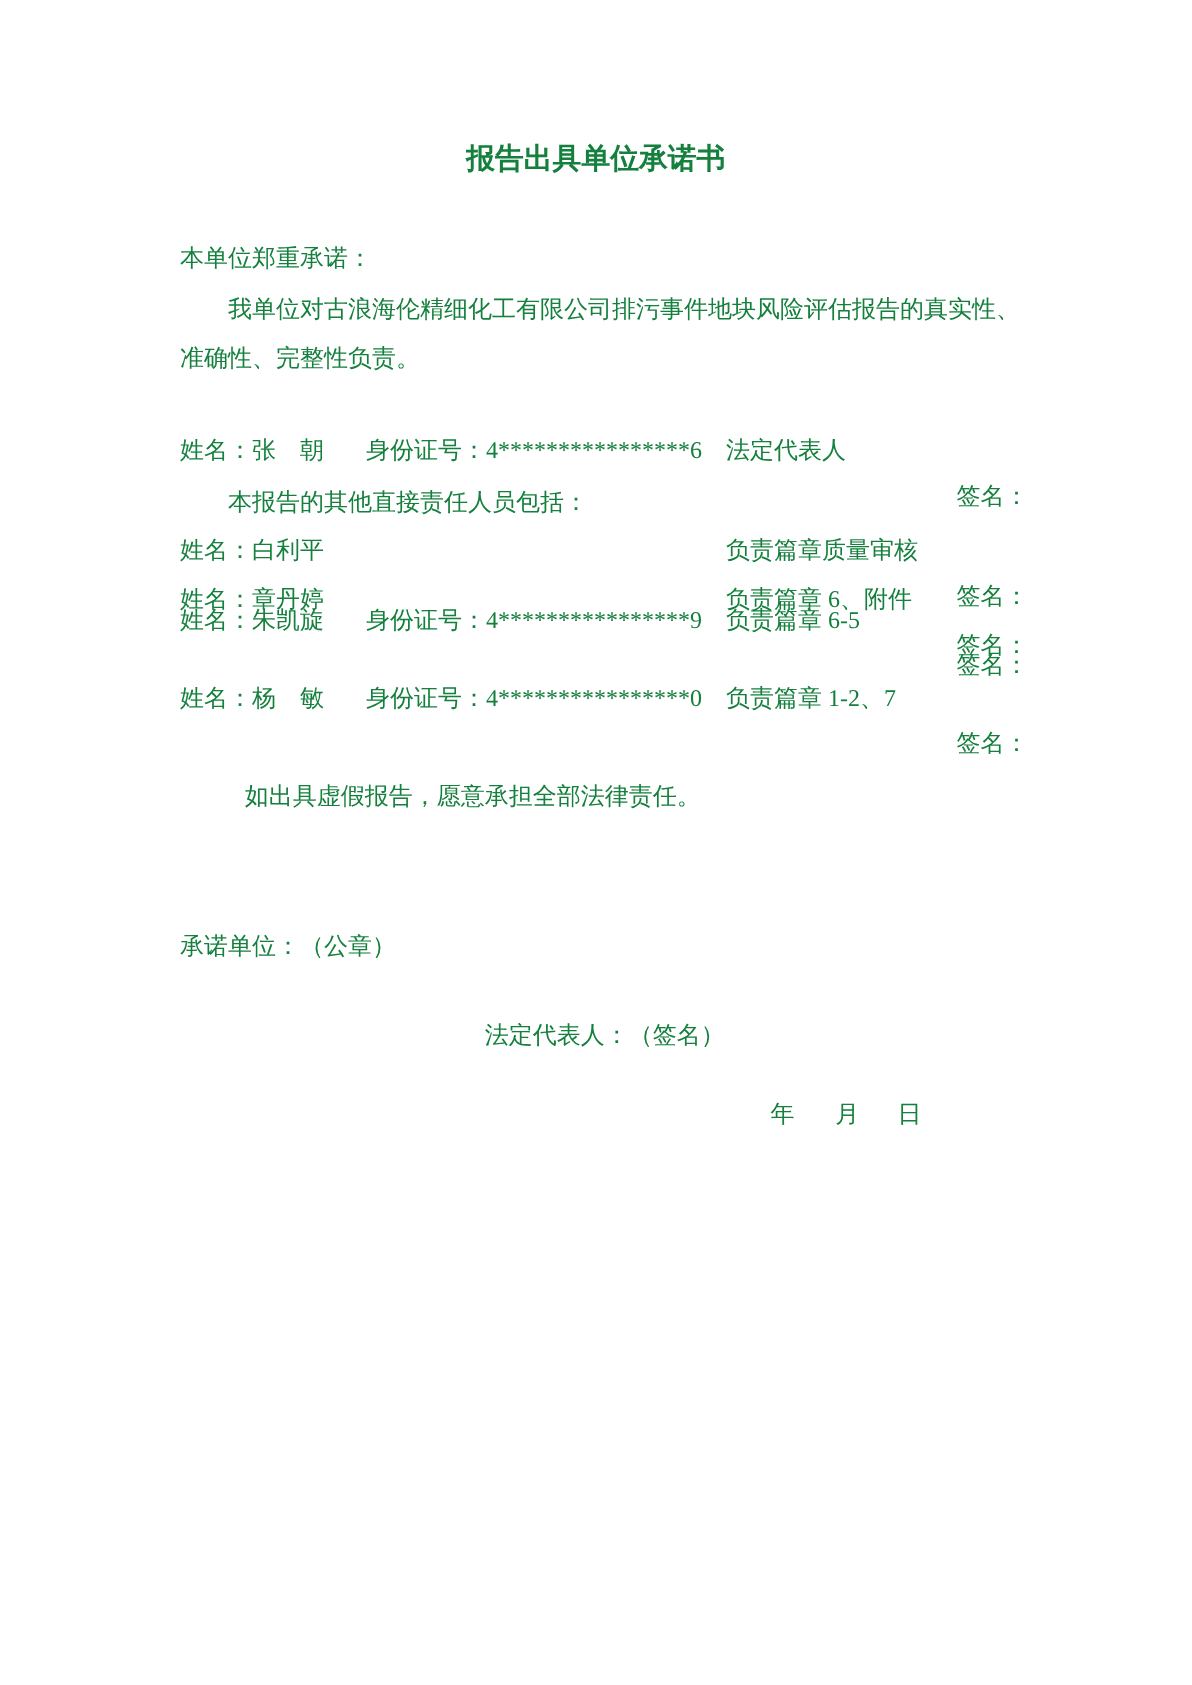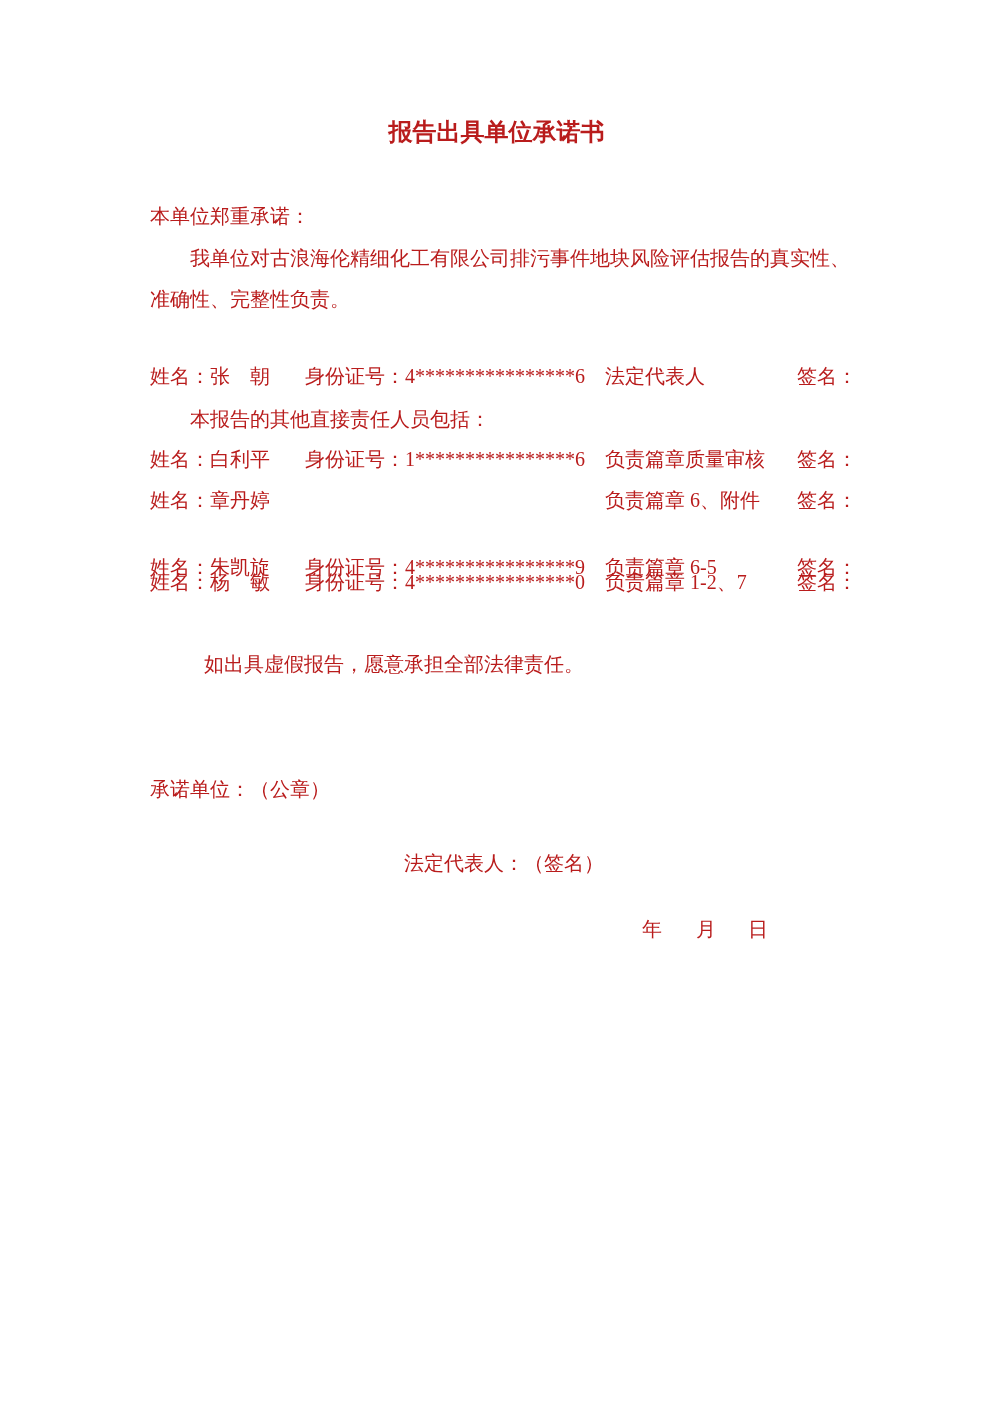--- a/index.html
+++ b/index.html
@@ -6,21 +6,21 @@
   html, body {
     margin: 0;
     padding: 0;
     background: #ffffff;
   }
   .page {
     position: relative;
     width: 993px;
     height: 1404px;
     background: #ffffff;
-    color: #b91c1c;
+    color: #15803d;
     font-family: "Liberation Serif", "DejaVu Serif", serif;
     font-size: 20px;
     overflow: hidden;
   }
   .line {
     position: absolute;
     white-space: pre;
     line-height: 24px;
   }
   .title {
@@ -41,21 +41,21 @@
   }
   .person-row .cell {
     position: absolute;
     top: 0;
     white-space: pre;
     line-height: 24px;
   }
   .cell.c-name { left: 0; }
   .cell.c-id   { left: 155px; }
   .cell.c-duty { left: 455px; }
-  .cell.c-sign { left: 647px; }
+  .cell.c-sign { left: 647px; margin-top: 38px; }
 </style>
 </head>
 <body>
 
 <div class="page">
 
   <div class="title">报告出具单位承诺书</div>
 
   <div class="line" style="left:150px; top:204px;">本单位郑重承诺：</div>
 
@@ -68,32 +68,31 @@
     <span class="cell c-name"><span>姓名：</span><span>张　朝</span></span>
     <span class="cell c-id"><span>身份证号：</span><span>4****************6</span></span>
     <span class="cell c-duty">法定代表人</span>
     <span class="cell c-sign">签名：</span>
   </div>
 
   <div class="line" style="left:190px; top:407px;">本报告的其他直接责任人员包括：</div>
 
   <div class="person-row" style="top:447px;">
     <span class="cell c-name"><span>姓名：</span><span>白利平</span></span>
-    <span class="cell c-id"><span>身份证号：</span><span>1****************6</span></span>
     <span class="cell c-duty">负责篇章质量审核</span>
     <span class="cell c-sign">签名：</span>
   </div>
 
   <div class="person-row" style="top:488px;">
     <span class="cell c-name"><span>姓名：</span><span>章丹婷</span></span>
     <span class="cell c-duty">负责篇章 6、附件</span>
     <span class="cell c-sign">签名：</span>
   </div>
 
-  <div class="person-row" style="top:555px;">
+  <div class="person-row" style="top:505px;">
     <span class="cell c-name"><span>姓名：</span><span>朱凯旋</span></span>
     <span class="cell c-id"><span>身份证号：</span><span>4****************9</span></span>
     <span class="cell c-duty">负责篇章 6-5</span>
     <span class="cell c-sign">签名：</span>
   </div>
 
   <div class="person-row" style="top:570px;">
     <span class="cell c-name"><span>姓名：</span><span>杨　敏</span></span>
     <span class="cell c-id"><span>身份证号：</span><span>4****************0</span></span>
     <span class="cell c-duty">负责篇章 1-2、7</span>

